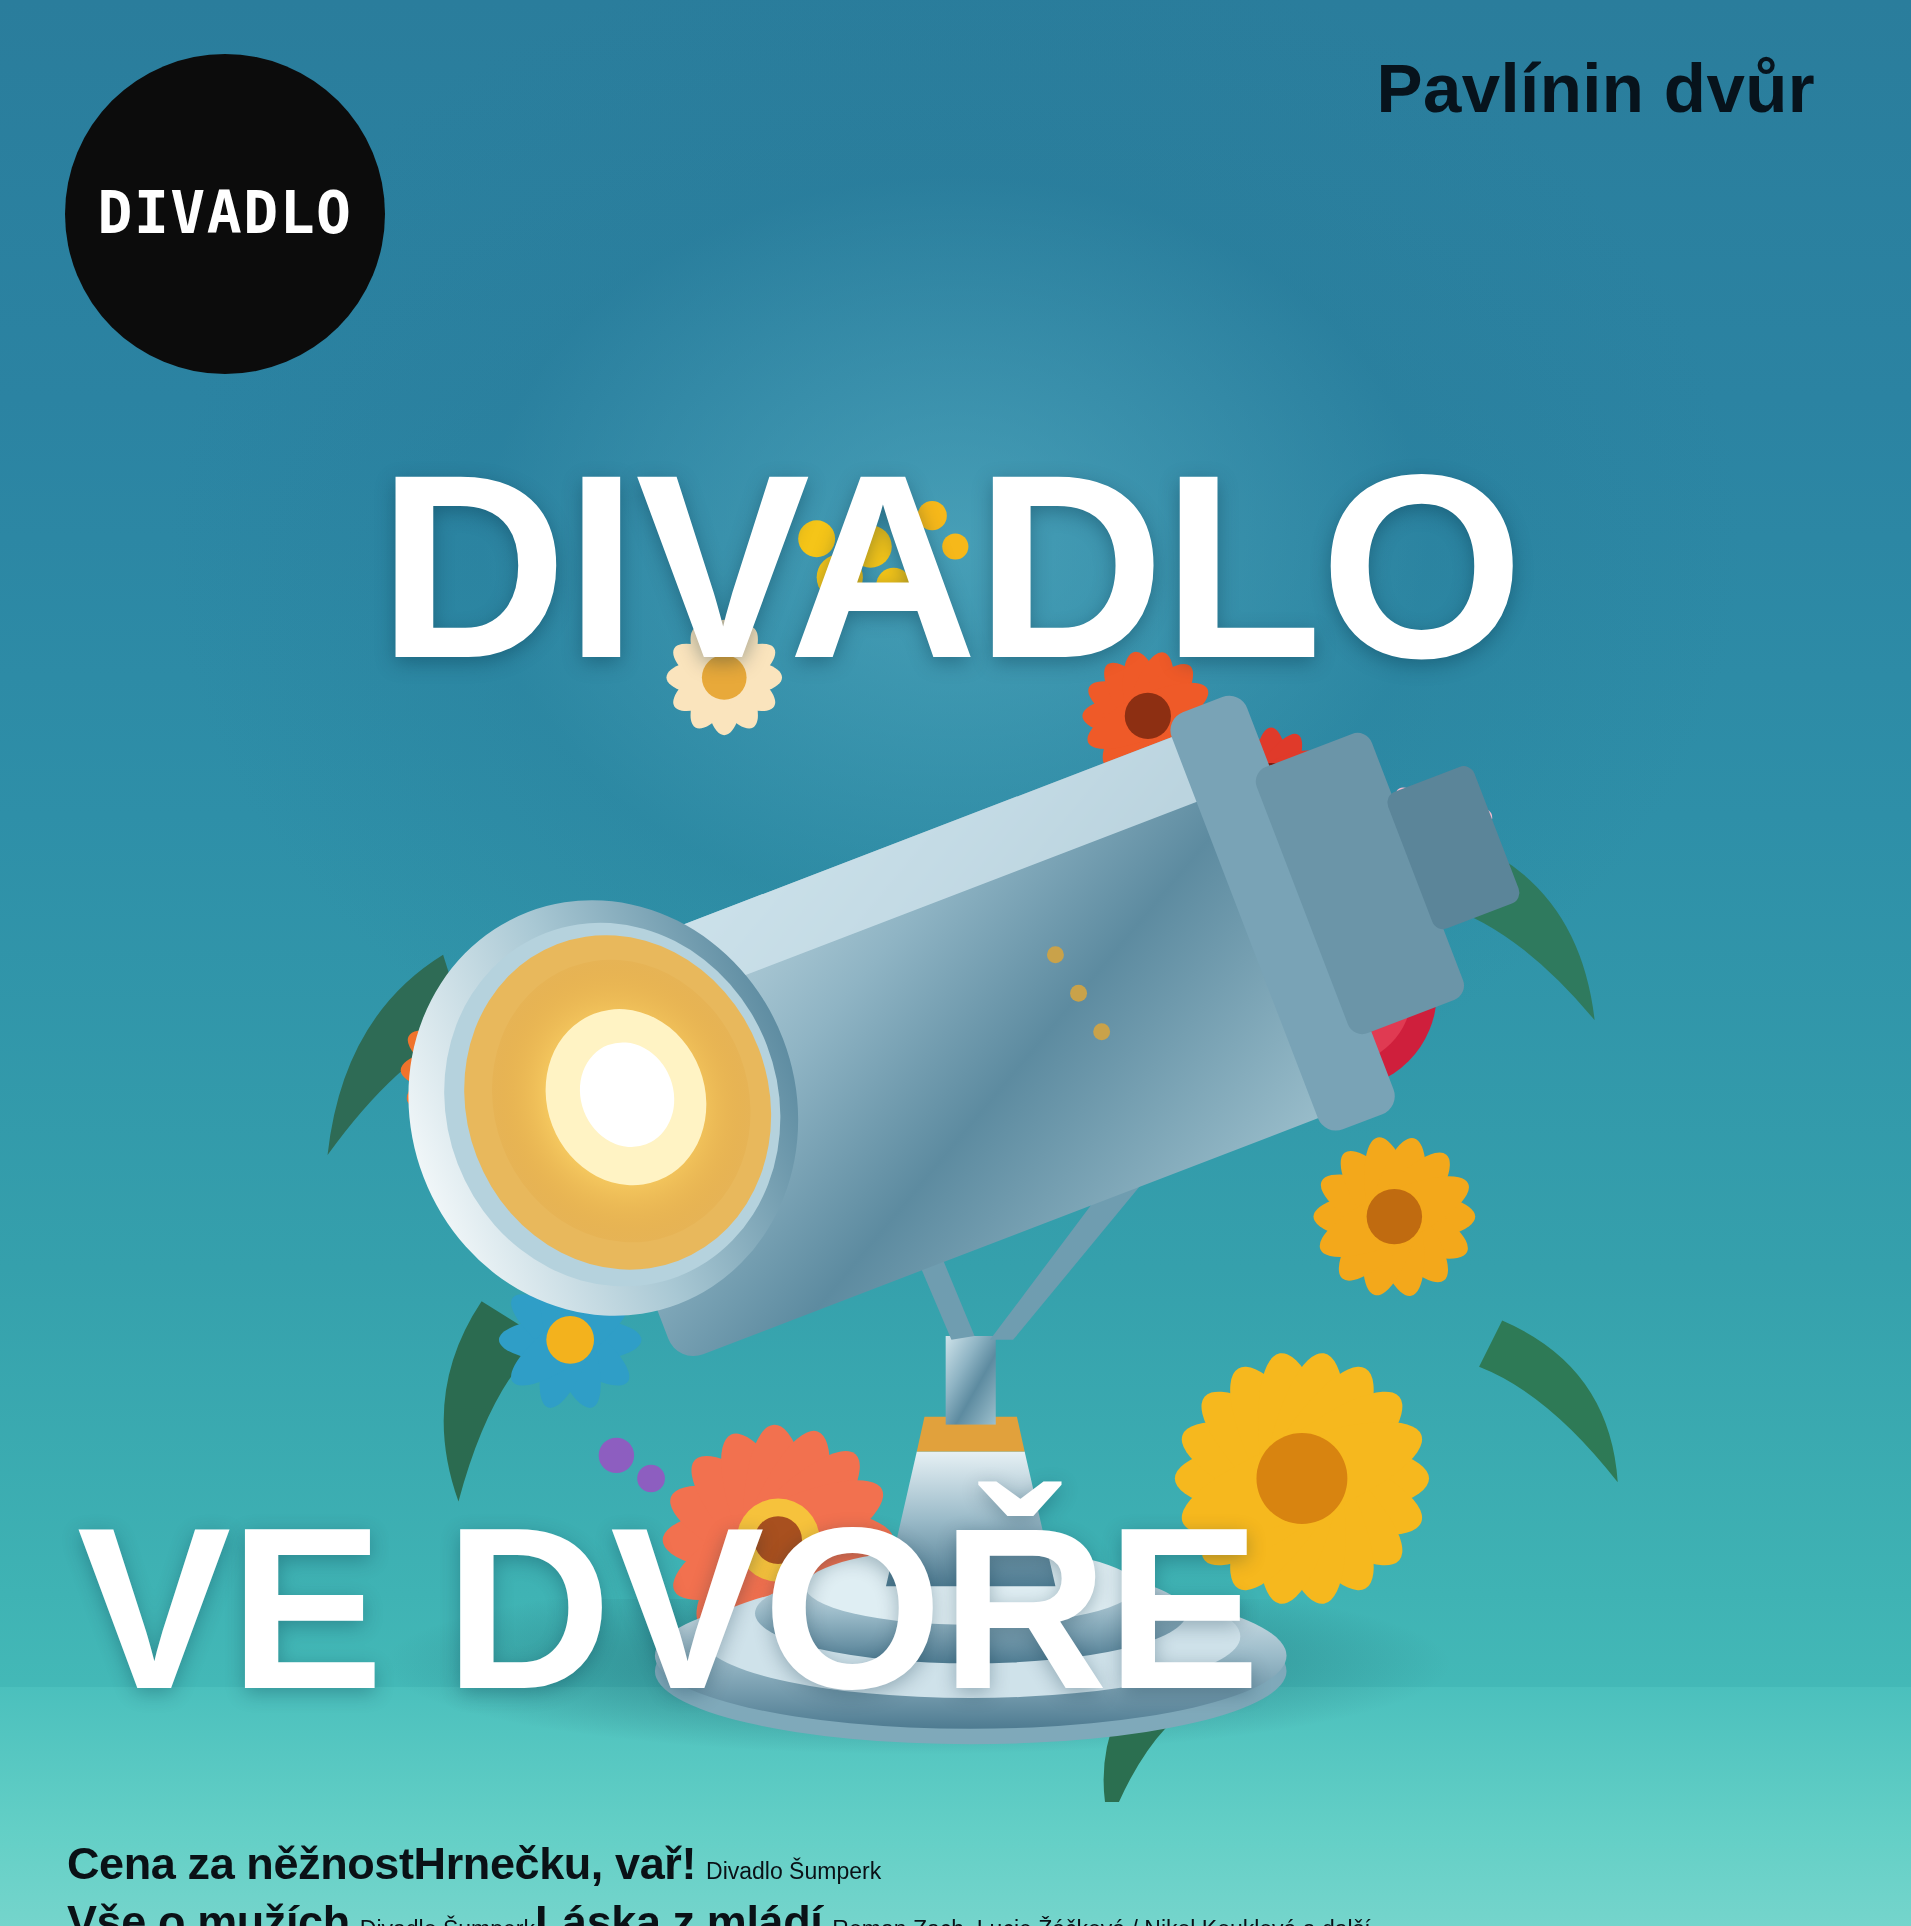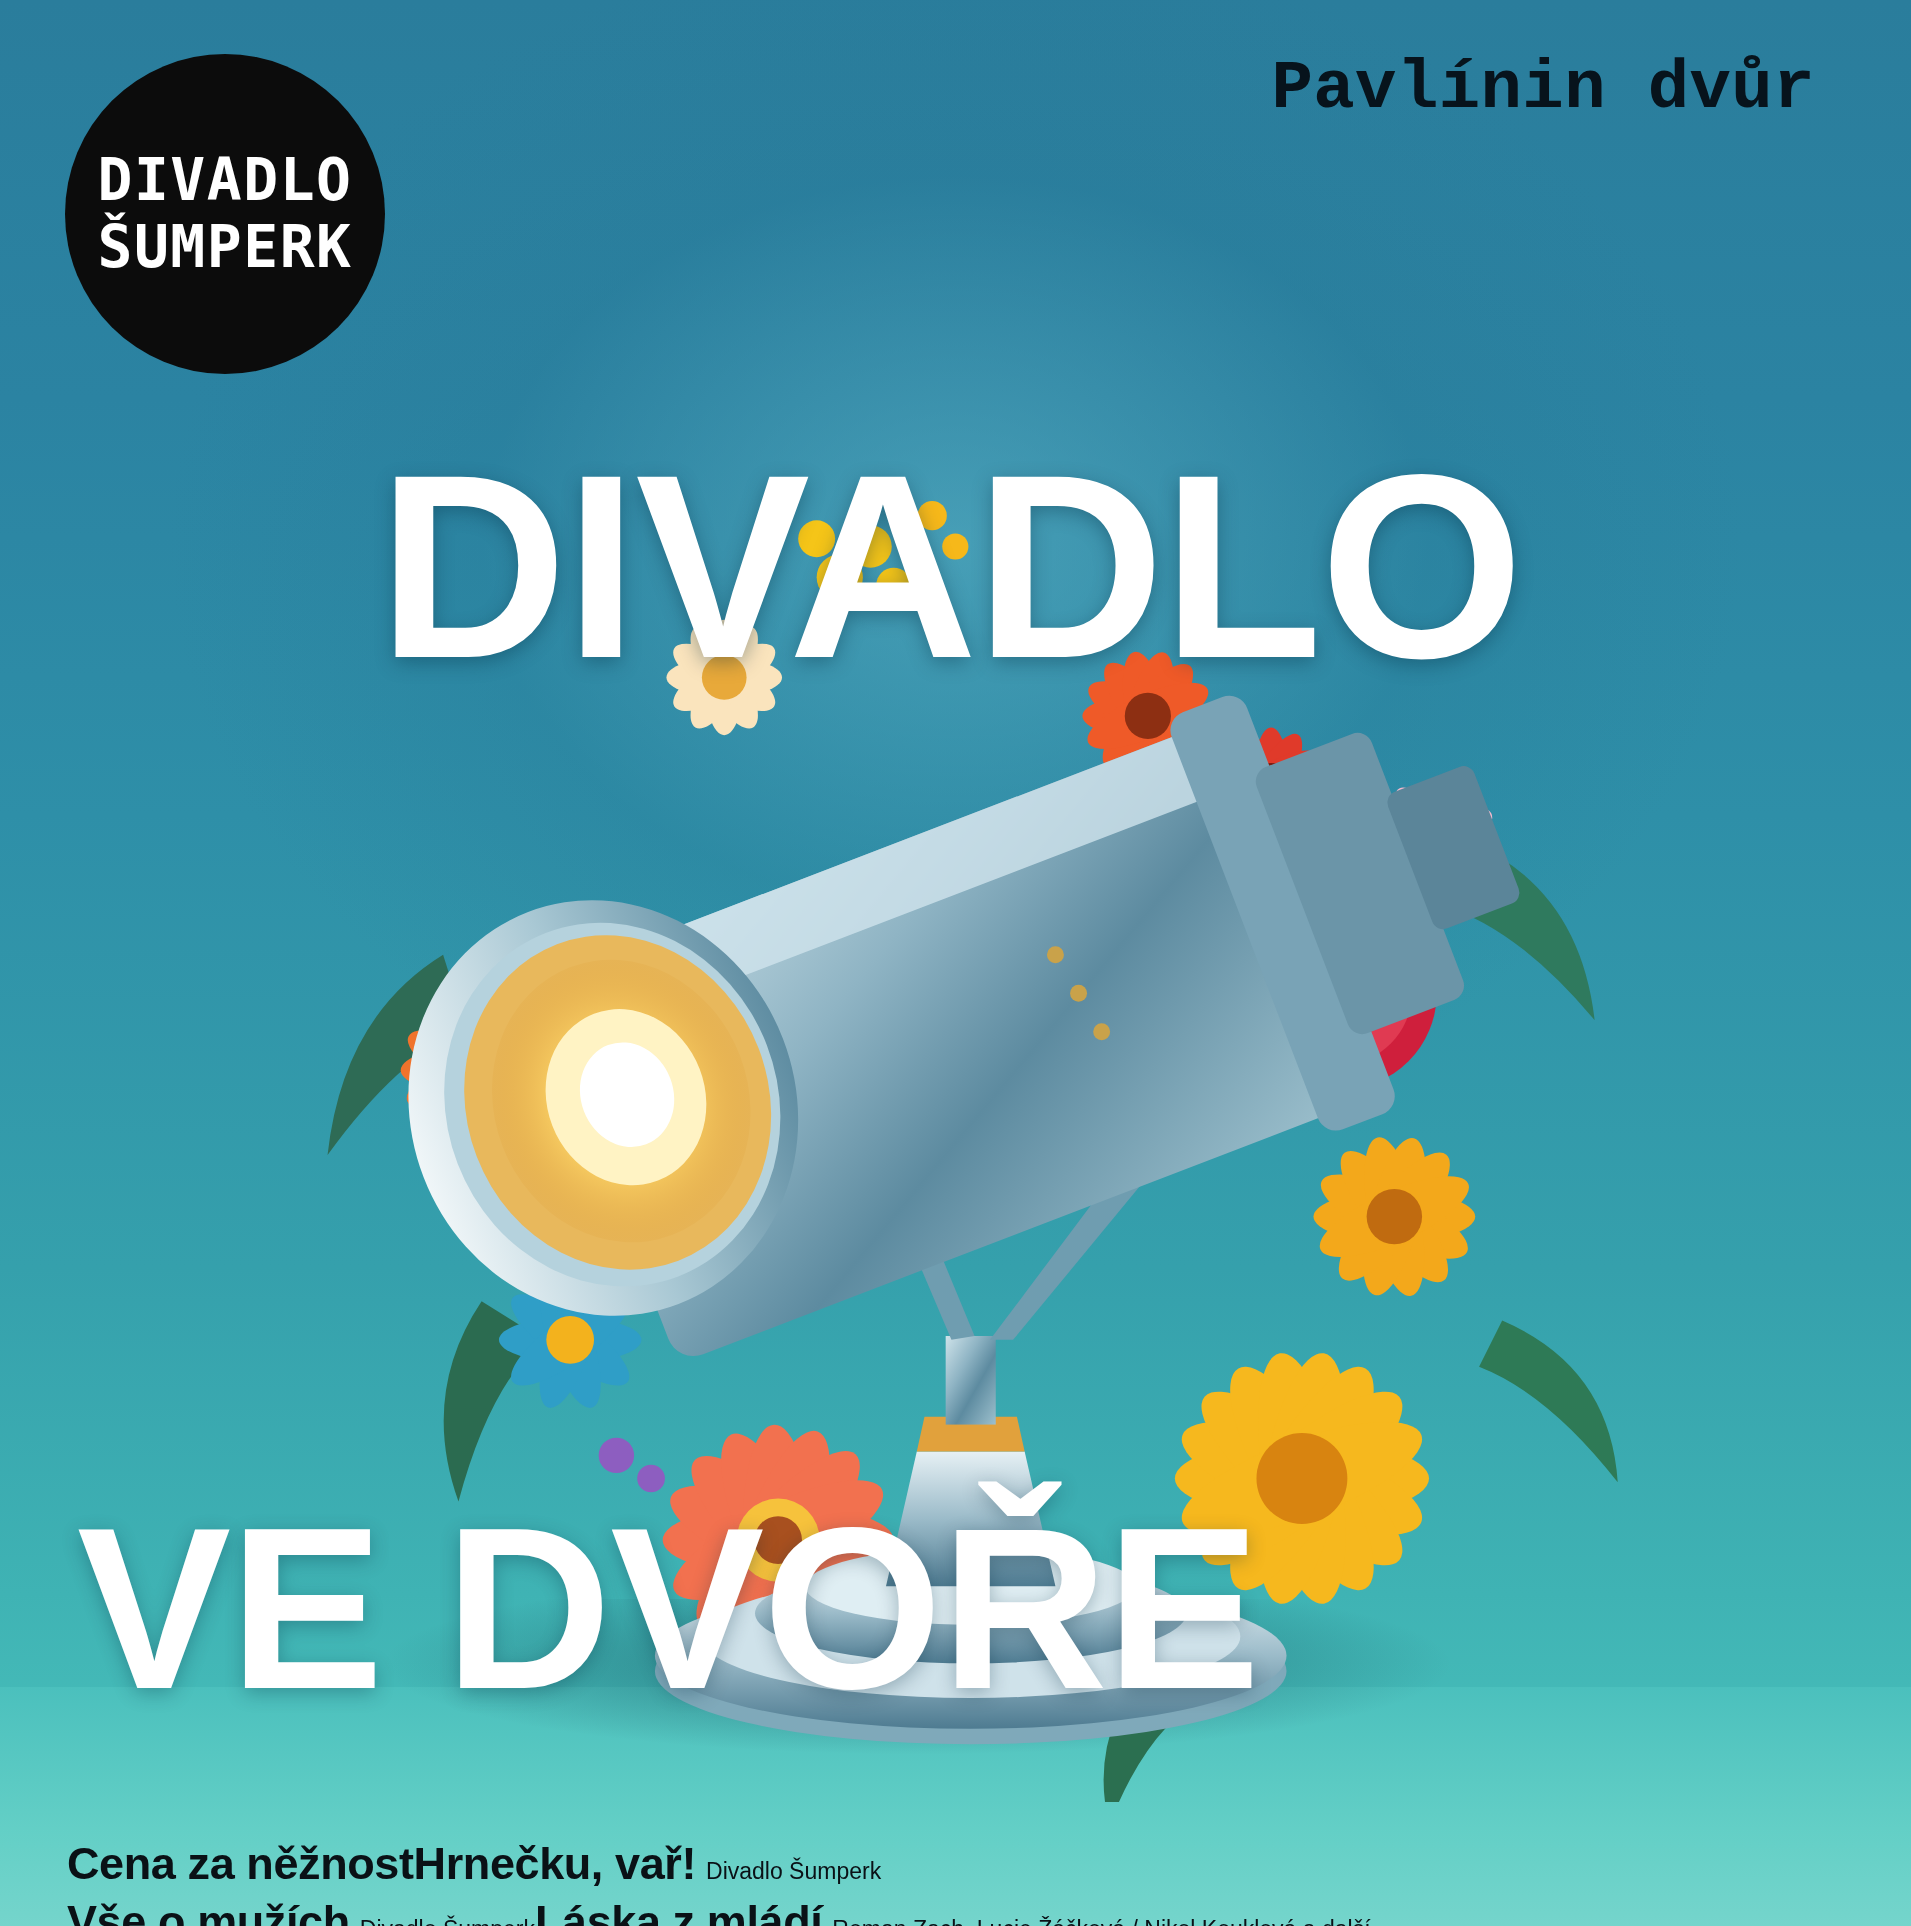--- a/index.html
+++ b/index.html
@@ -43,21 +43,21 @@
     color:#fff; font-weight:700; letter-spacing:1.5px;
     font-family:"DejaVu Sans Mono", monospace;
     font-size:58px; line-height:1.16; text-align:center;
   }
 
   
   .date-block {
     position:absolute; right:96px; top:46px; text-align:right; color:#07131c;
   }
   .date-line1 { font-size:83px; font-weight:700; letter-spacing:0.8px; line-height:1.05; white-space:nowrap;}
-  .date-line2 { font-size:69px; font-weight:600; letter-spacing:0.4px; line-height:1.25;font-family:Liberation Mono, monospace; }
+  .date-line2 { font-size:69px; font-weight:600; letter-spacing:0.4px; line-height:1.25; }
 
   
   .art { position:absolute; left:0; top:300px; width:1911px; height:1502px; }
 
   
   .title-main {
     position:absolute; left:378px; top:443px;
     font-size:262px; font-weight:800; letter-spacing:-2.3px; color:#ffffff;
     line-height:0.95; text-shadow:0 5.4px 19px rgba(0,40,60,0.35);
   }
@@ -298,21 +298,20 @@
       <g fill="#c9a24a">
         <circle cx="2740" cy="1700" r="22"></circle>
           <circle cx="2800" cy="1800" r="22"></circle>
         <circle cx="2860" cy="1900" r="22"></circle>
       </g>
     </g>
   </svg>
 
   <div class="logo-badge">
     <div class="logo-line">DIVADLO</div>
-    <div class="logo-line">ŠUMPERK</div>
   </div>
 
   <div class="date-block">
     <div class="date-line2">Pavlínin dvůr</div>
   </div>
 
   <div class="title-main">DIVADLO</div>
   <div class="title-sub">VE DVOŘE</div>
 
   <div class="program">

